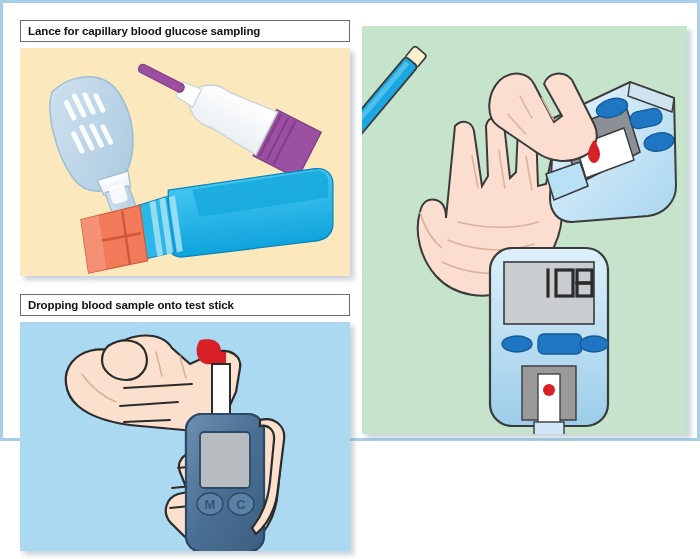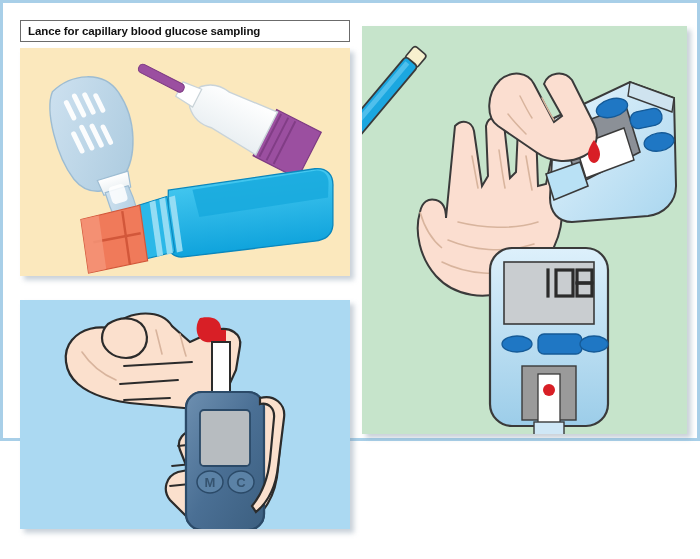--- a/index.html
+++ b/index.html
@@ -216,20 +216,21 @@
           <rect x="160" y="340" width="54" height="54" fill="#9a9a9a" stroke="#3a3a3a" stroke-width="1.4"></rect>
           <rect x="176" y="348" width="22" height="52" fill="#ffffff" stroke="#3a3a3a" stroke-width="1.3"></rect>
           <circle cx="187" cy="364" r="6" fill="#d81f26"></circle>
           <rect x="172" y="396" width="30" height="16" fill="#cfe7f6" stroke="#3a3a3a" stroke-width="1.4"></rect>
         </g>
       </svg>
     </div>
   </div>
 
   <div class="panel" id="p3">
+    <div class="cap">Dropping blood sample onto test stick</div>
     <div class="art">
       <svg class="svgart" viewBox="0 0 330 229">
         <defs>
           <linearGradient id="dmeter" x1="0" y1="0" x2="1" y2="1">
             <stop offset="0" stop-color="#6d8fb0"></stop>
               <stop offset="0.5" stop-color="#4a6f94"></stop>
             <stop offset="1" stop-color="#3c5f80"></stop>
           </linearGradient>
           <radialGradient id="btng" cx="0.4" cy="0.3" r="0.8">
             <stop offset="0" stop-color="#7fa3c2"></stop>

